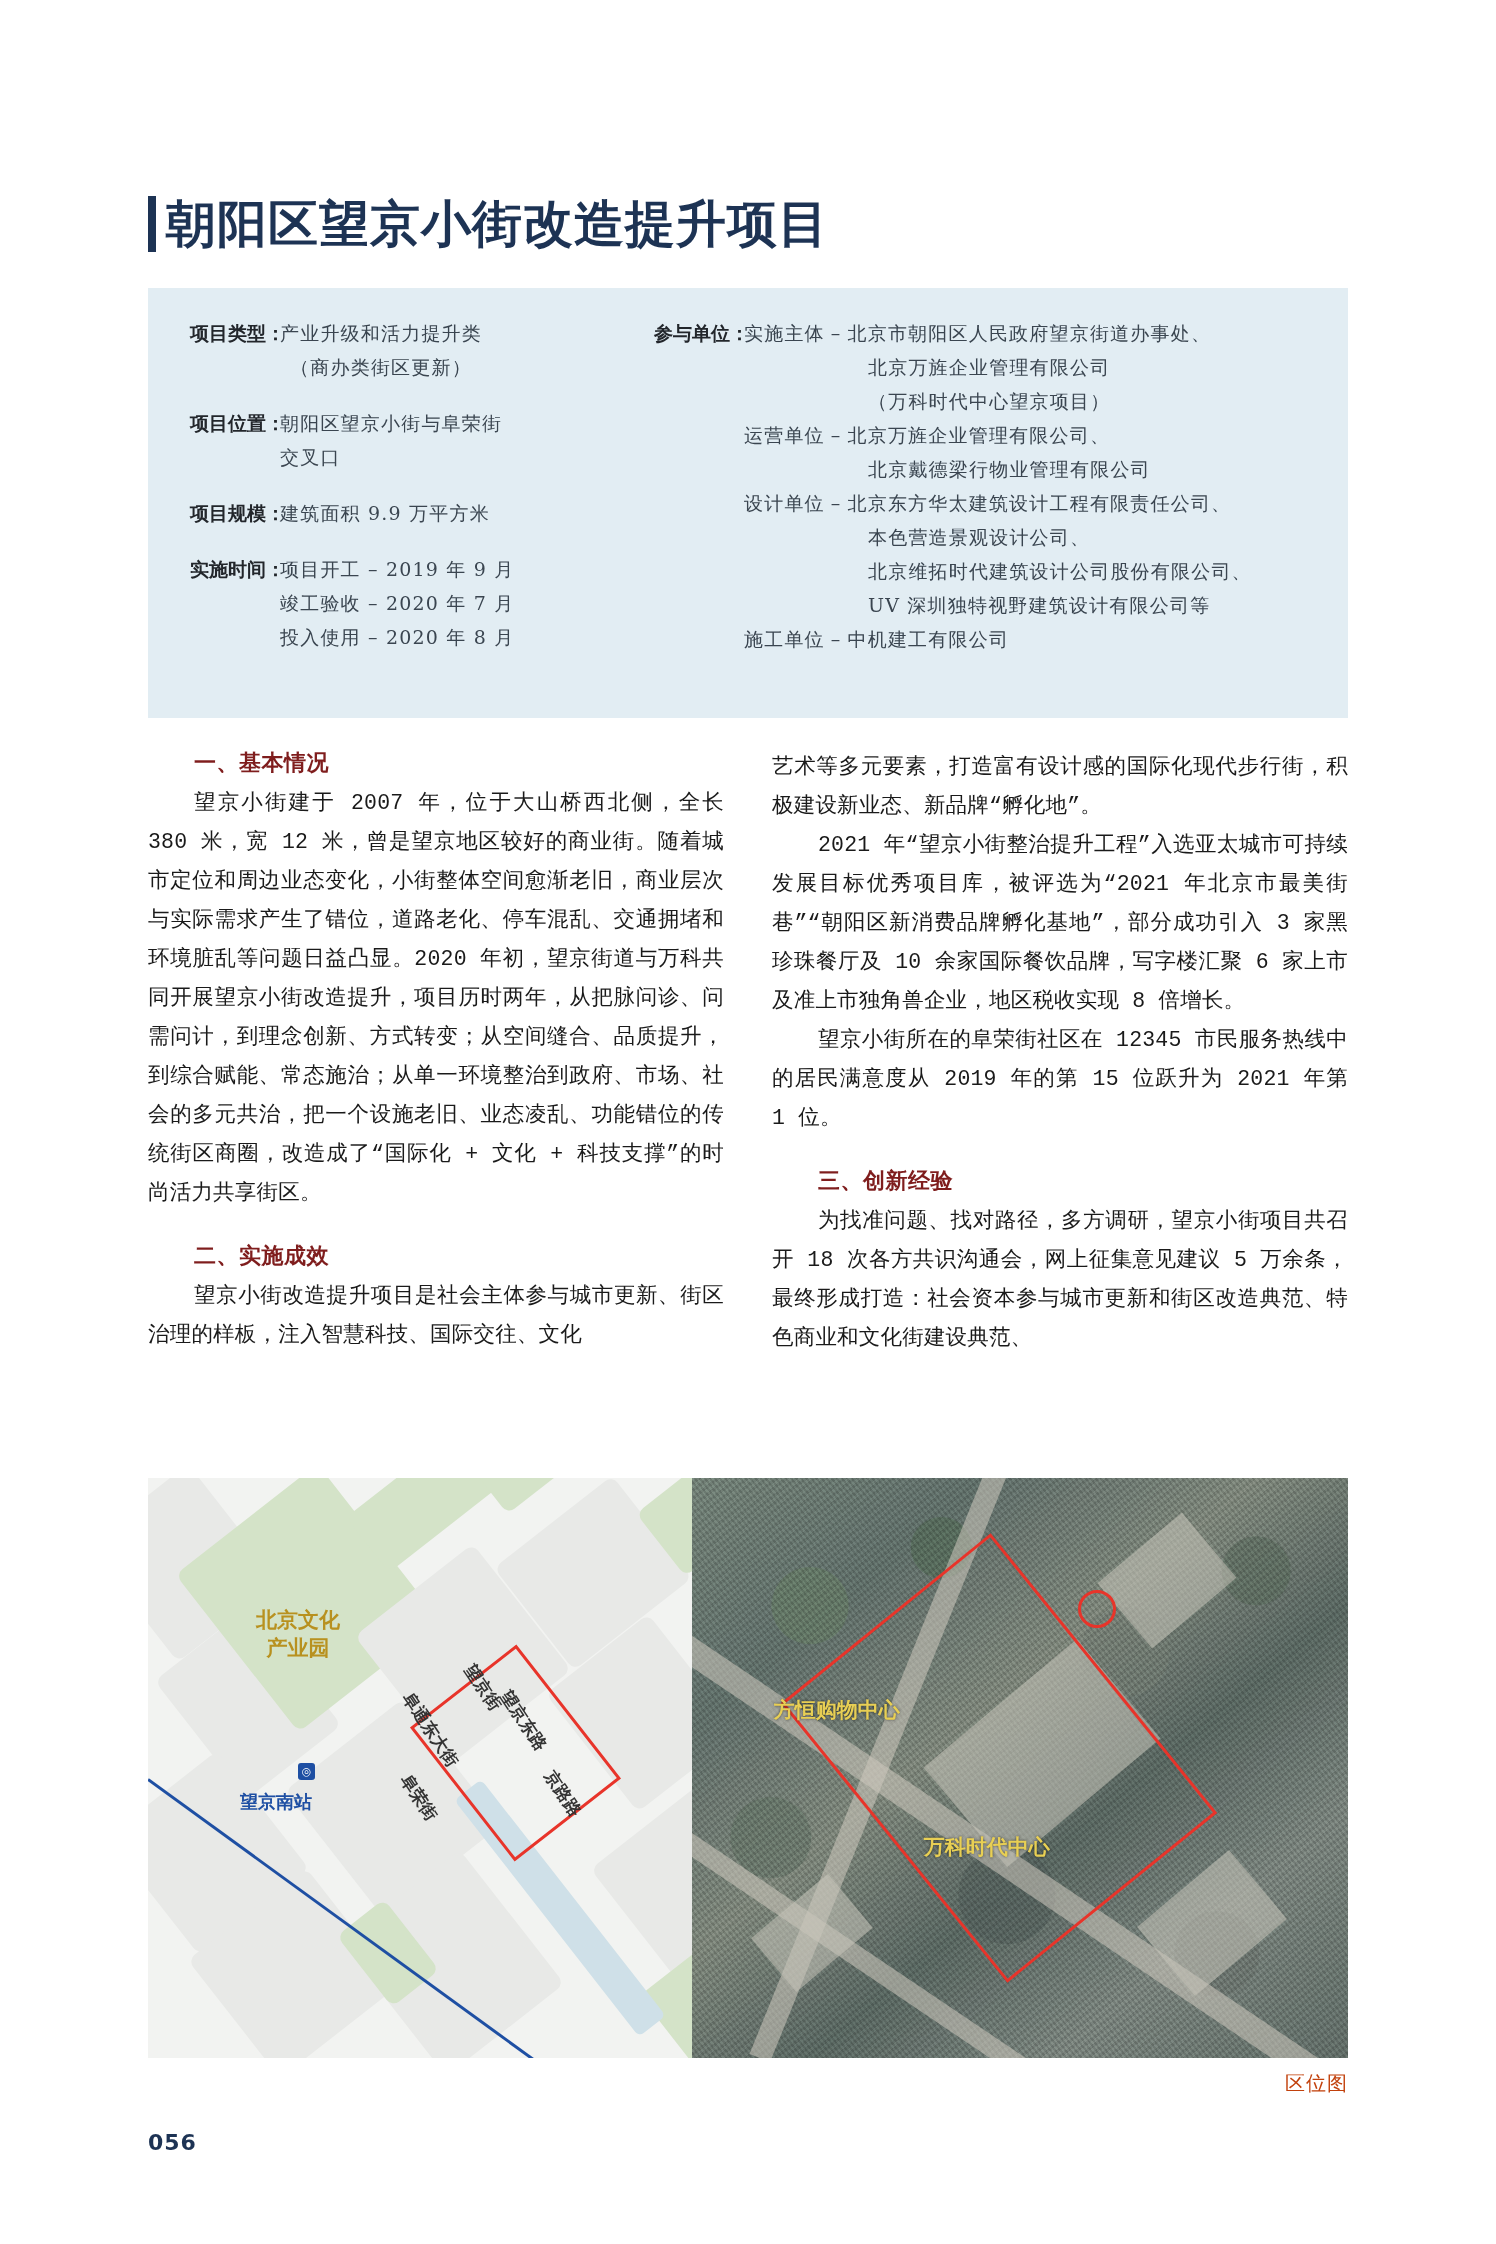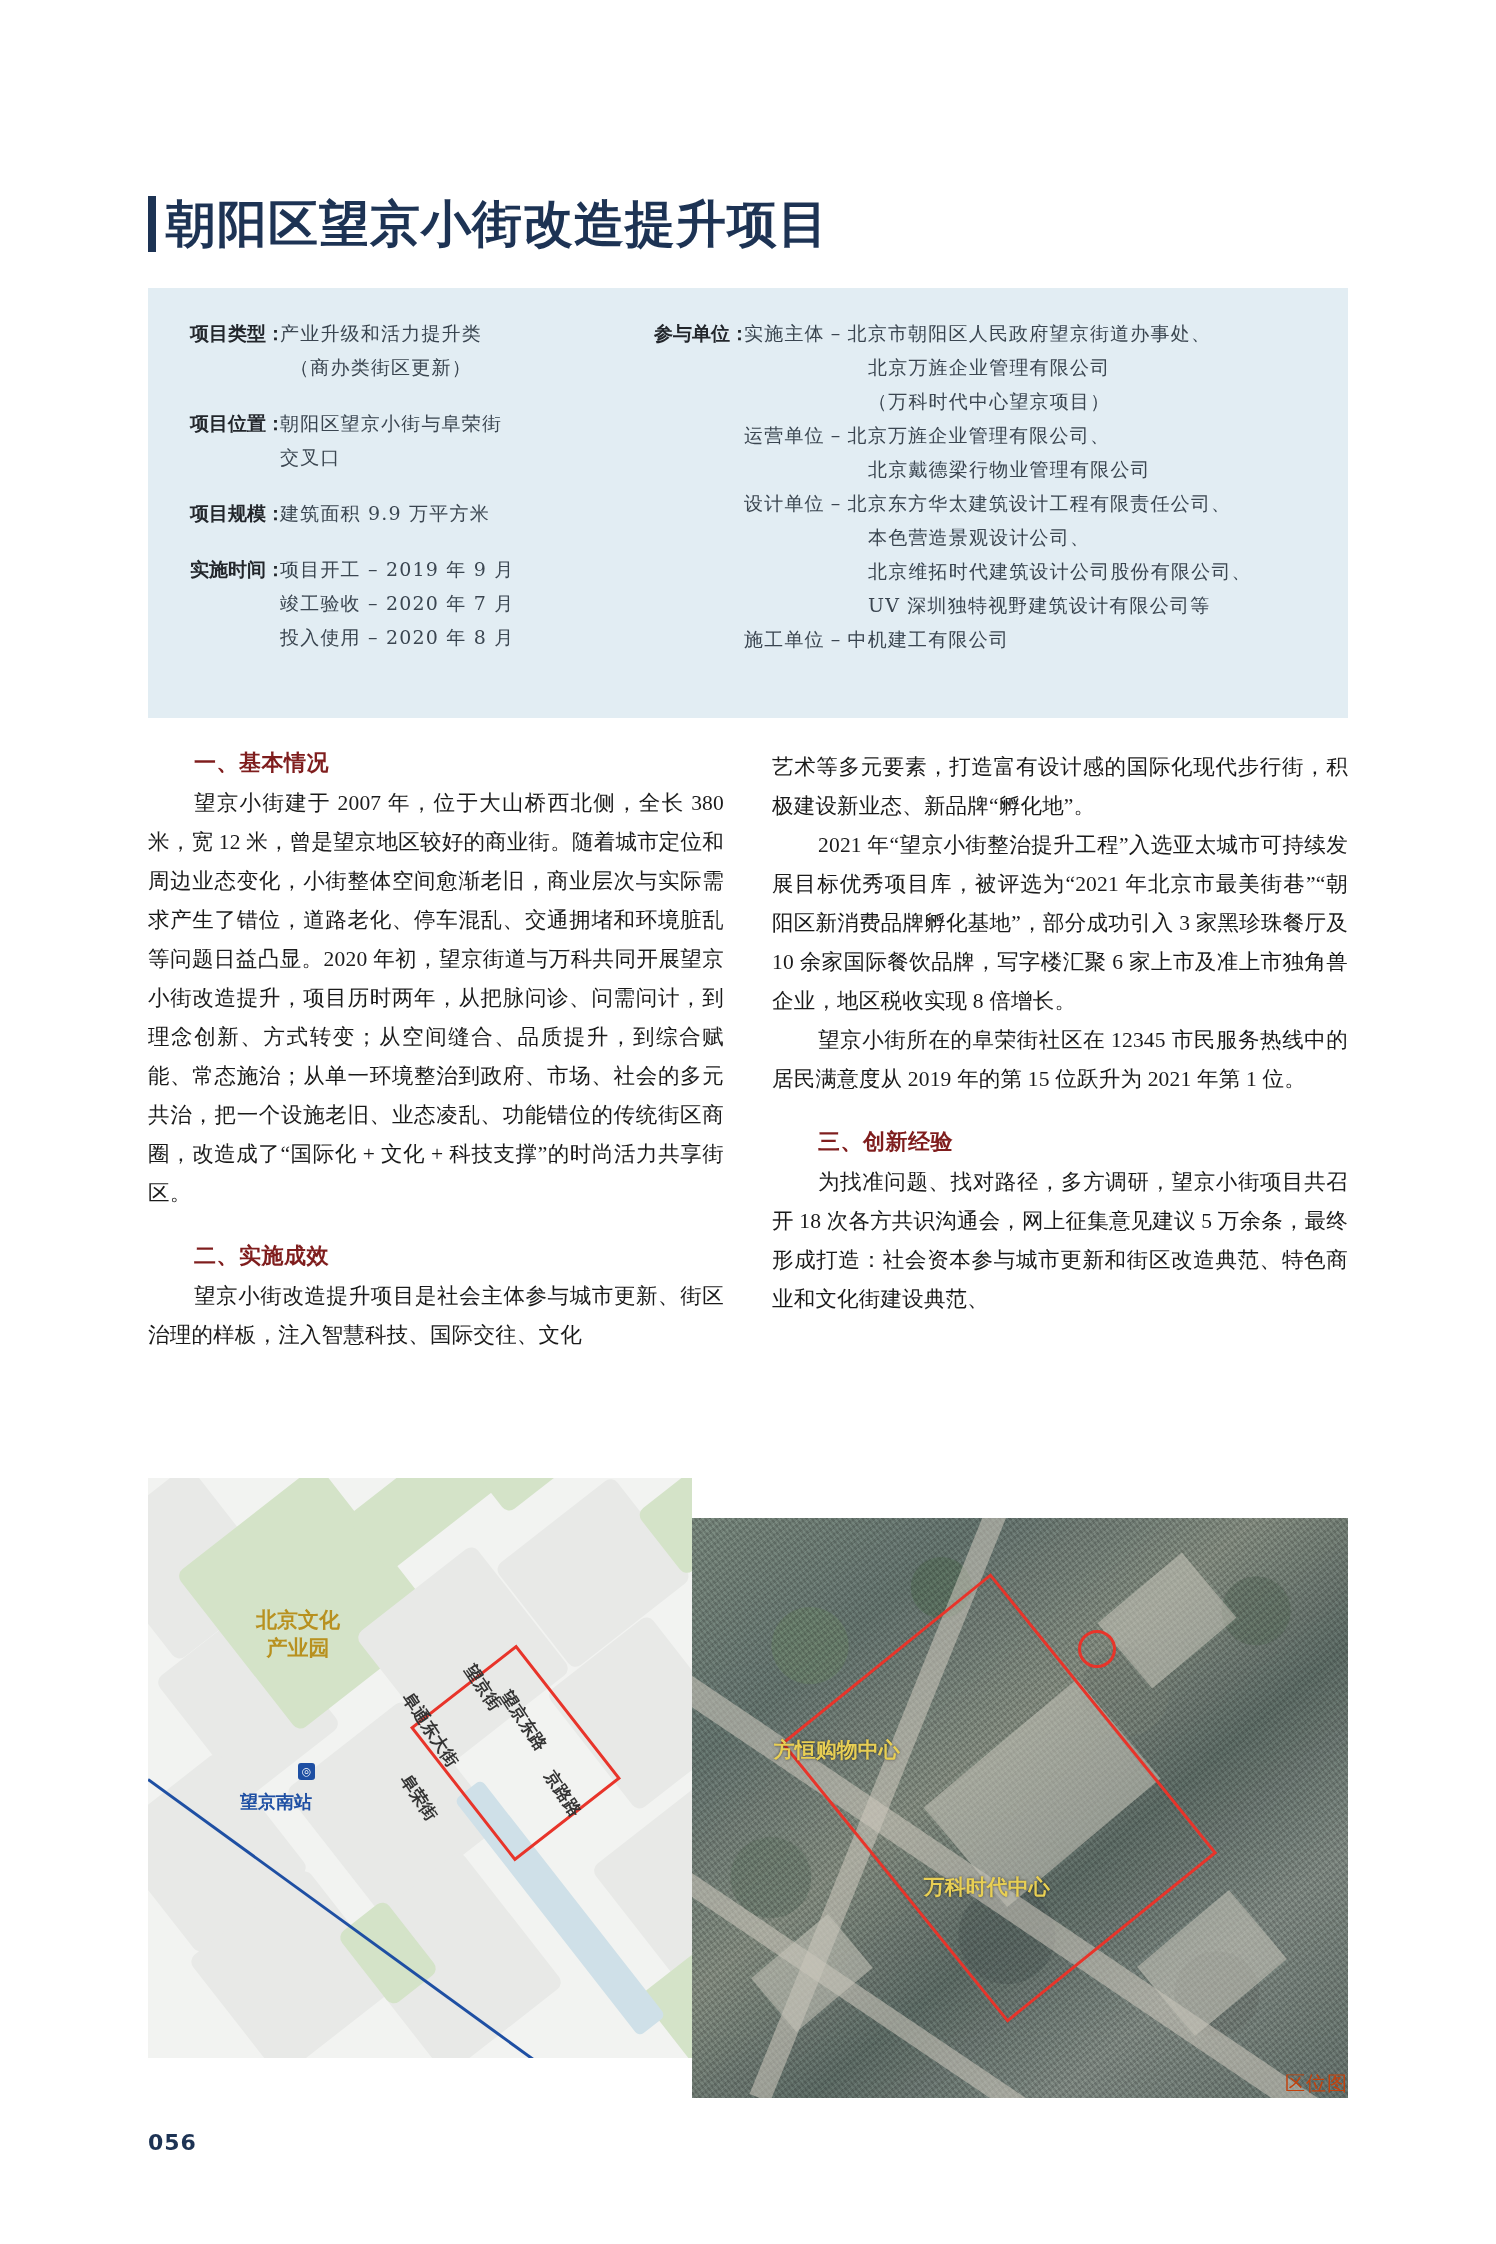--- a/index.html
+++ b/index.html
@@ -112,41 +112,41 @@
   .sec-head {
     font-family: "DejaVu Sans", "Liberation Sans", sans-serif;
     font-size: 22px;
     font-weight: 700;
     color: #7f1d1d;
     margin: 0 0 6px 46px;
     letter-spacing: 0.5px;
   }
   .sec-head.sp { margin-top: 28px; }
   p.para {
-    font-family: Liberation Serif, serif;
+    font-family: Liberation Mono, monospace;
     font-size: 21.5px;
     line-height: 39px;
     color: #1a1a1a;
     text-align: justify;
     text-justify: inter-ideograph;
     text-indent: 46px;
     letter-spacing: 0.2px;
   }
 
   
   .figure {
     position: absolute;
     left: 148px;
     top: 1478px;
     width: 1200px;
     height: 580px;
     display: flex;
   }
   .map-left  { position: relative; width: 600px; height: 580px; background: #f2f3f1; overflow: hidden; }
-  .map-right { position: relative; width: 724px; height: 580px; background: #6d28d9; overflow: hidden; margin-top: 40px; }
+  .map-right { position: relative; width: 724px; height: 580px; background: #6d28d9; overflow: hidden; }
 
   
   .blk { position: absolute; background: #e8e9e7; border-radius: 9px; }
   .grn { position: absolute; background: #d4e3c8; border-radius: 9px; }
   .water { position: absolute; background: #cfe0e8; border-radius: 6px; }
   .subway-line {
     position: absolute;
     background: #1e4fa3;
     height: 3px;
     transform-origin: left center;

